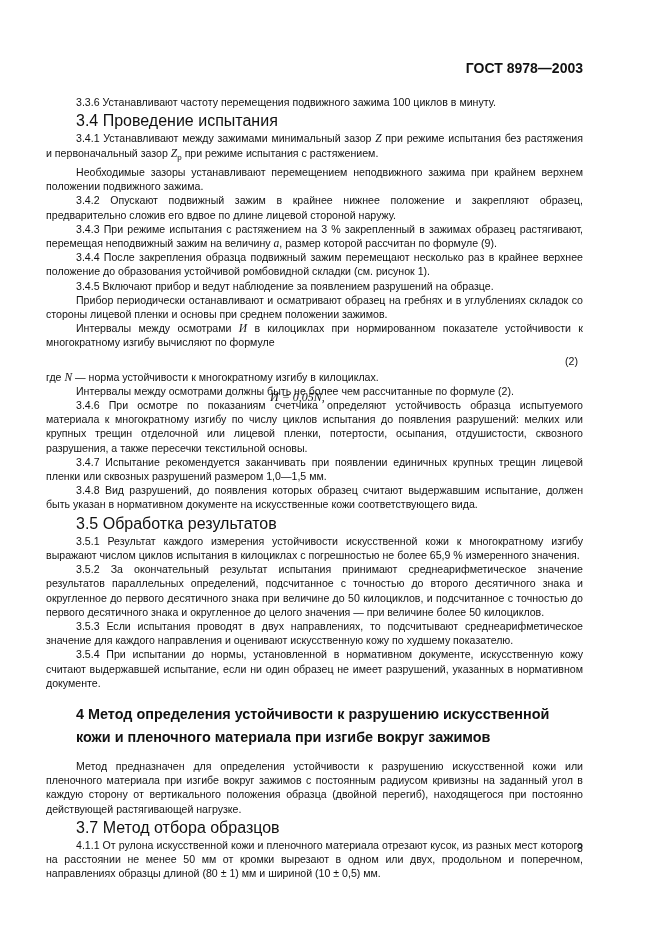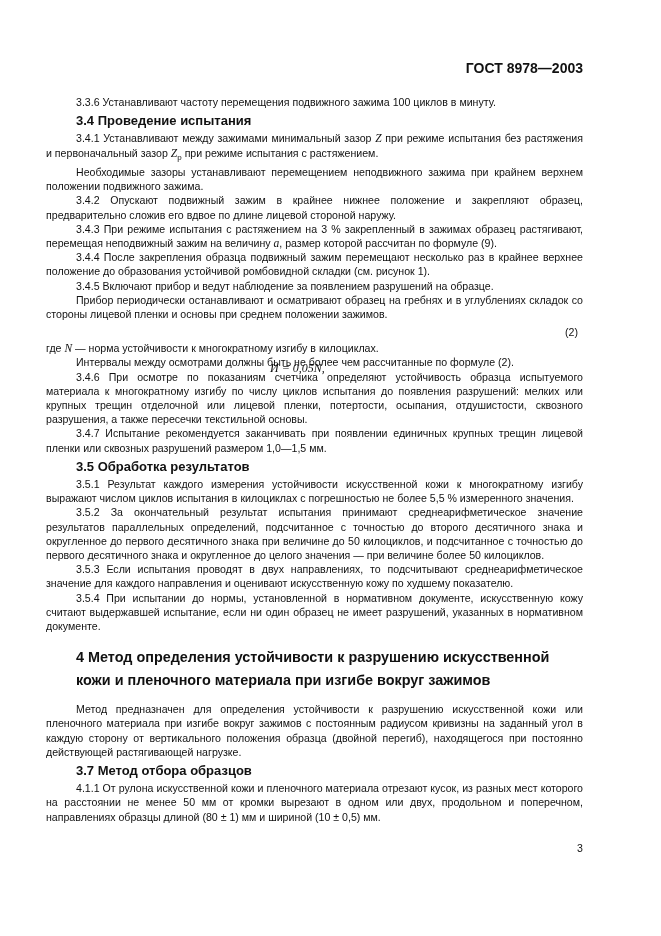--- a/index.html
+++ b/index.html
@@ -2,21 +2,21 @@
 <html><head>
 <meta charset="utf-8">
 <style>
   html, body { margin: 0; padding: 0; background: #ffffff; }
   body { width: 661px; height: 936px; position: relative; overflow: hidden; color: #111; }
   .page { position: absolute; left: 46px; top: 0; width: 537px; font-family: "Liberation Sans", sans-serif; font-size: 10.6px; line-height: 14.2px; }
   .hdr { position: absolute; top: 61px; right: 0; font-weight: bold; font-size: 14px; }
   .body { position: absolute; top: 95px; left: 0; width: 537px; }
   p { margin: 0; text-align: justify; }
   p.ind { text-indent: 30px; }
-  h3 { margin: 2px 0 3px 30px; font-size: 13px; font-weight: bold; }
+  h3 { margin: 2px 0 3px 30px; font-size: 16px; font-weight: normal; }
   h2 { margin: 13px 0 10px 30px; font-size: 14.4px; line-height: 23px; font-weight: bold; }
   .formula { position: relative; height: 17px; margin: 2px 0 1px 0; font-family: "Liberation Serif", serif; font-size: 12px; }
   .formula .eq { position: absolute; left: 224px; top: 1px; margin-top: 37px; }
   .formula .num { position: absolute; right: 5px; top: 2px; font-family: "Liberation Sans", sans-serif; font-size: 10.6px; }
   .var { font-family: "Liberation Serif", serif; font-style: italic; font-size: 11.5px; }
   .pnum { position: absolute; top: 841px; right: 0; font-size: 10.6px; }
   .gap { height: 3px; }
 </style>
 </head>
 <body>
@@ -29,33 +29,35 @@
     <div class="gap"></div>
     <h3>3.4  Проведение испытания</h3>
 
     <p class="ind"><span>3.4.1  Устанавливают между зажимами минимальный зазор </span><span class="var">Z</span><span> при режиме испытания без растяжения и первоначальный зазор </span><span class="var">Z</span><sub style="font-size:8px">р</sub><span> при режиме испытания с растяжением.</span></p>
     <p class="ind">Необходимые зазоры устанавливают перемещением неподвижного зажима при крайнем верхнем положении подвижного зажима.</p>
     <p class="ind">3.4.2  Опускают подвижный зажим в крайнее нижнее положение и закрепляют образец, предварительно сложив его вдвое по длине лицевой стороной наружу.</p>
     <p class="ind"><span>3.4.3  При режиме испытания с растяжением на 3 % закрепленный в зажимах образец растягивают, перемещая неподвижный зажим на величину </span><span class="var">a</span><span>, размер которой рассчитан по формуле (9).</span></p>
     <p class="ind">3.4.4  После закрепления образца подвижный зажим перемещают несколько раз в крайнее верхнее положение до образования устойчивой ромбовидной складки (см. рисунок 1).</p>
     <p class="ind">3.4.5  Включают прибор и ведут наблюдение за появлением разрушений на образце.</p>
     <p class="ind">Прибор периодически останавливают и осматривают образец на гребнях и в углублениях складок со стороны лицевой пленки и основы при среднем положении зажимов.</p>
+    <p class="ind"><span>Интервалы между осмотрами </span><span class="var">И</span><span> в килоциклах при нормированном показателе устойчивости к многократному изгибу вычисляют по формуле</span></p>
 
     <div class="formula">
       <span class="eq" style="font-style:italic">И = 0,05N,</span>
       <span class="num">(2)</span>
     </div>
 
     <p><span>где </span><span class="var">N</span><span> — норма устойчивости к многократному изгибу в килоциклах.</span></p>
     <p class="ind">Интервалы между осмотрами должны быть не более чем рассчитанные по формуле (2).</p>
     <p class="ind">3.4.6  При осмотре по показаниям счетчика определяют устойчивость образца испытуемого материала к многократному изгибу по числу циклов испытания до появления разрушений: мелких или крупных трещин отделочной или лицевой пленки, потертости, осыпания, отдушистости, сквозного разрушения, а также пересечки текстильной основы.</p>
     <p class="ind">3.4.7  Испытание рекомендуется заканчивать при появлении единичных крупных трещин лицевой пленки или сквозных разрушений размером 1,0—1,5 мм.</p>
+    <p class="ind">3.4.8  Вид разрушений, до появления которых образец считают выдержавшим испытание, должен быть указан в нормативном документе на искусственные кожи соответствующего вида.</p>
     <div class="gap"></div>
     <h3>3.5  Обработка результатов</h3>
-    <p class="ind">3.5.1  Результат каждого измерения устойчивости искусственной кожи к многократному изгибу выражают числом циклов испытания в килоциклах с погрешностью не более 5,5 % измеренного значения.</p>
+    <p class="ind">3.5.1  Результат каждого измерения устойчивости искусственной кожи к многократному изгибу выражают числом циклов испытания в килоциклах с погрешностью не более 65,9 % измеренного значения.</p>
     <p class="ind">3.5.2  За окончательный результат испытания принимают среднеарифметическое значение результатов параллельных определений, подсчитанное с точностью до второго десятичного знака и округленное до первого десятичного знака при величине до 50 килоциклов, и подсчитанное с точностью до первого десятичного знака и округленное до целого значения — при величине более 50 килоциклов.</p>
     <p class="ind">3.5.3  Если испытания проводят в двух направлениях, то подсчитывают среднеарифметическое значение для каждого направления и оценивают искусственную кожу по худшему показателю.</p>
     <p class="ind">3.5.4  При испытании до нормы, установленной в нормативном документе, искусственную кожу считают выдержавшей испытание, если ни один образец не имеет разрушений, указанных в нормативном документе.</p>
 
     <h2>4  Метод определения устойчивости к разрушению искусственной кожи и пленочного материала при изгибе вокруг зажимов</h2>
     <p class="ind">Метод предназначен для определения устойчивости к разрушению искусственной кожи или пленочного материала при изгибе вокруг зажимов с постоянным радиусом кривизны на заданный угол в каждую сторону от вертикального положения образца (двойной перегиб), находящегося при постоянно действующей растягивающей нагрузке.</p>
     <div class="gap"></div>
     <h3>3.7  Метод отбора образцов</h3>
     <p class="ind">4.1.1  От рулона искусственной кожи и пленочного материала отрезают кусок, из разных мест которого на расстоянии не менее 50 мм от кромки вырезают в одном или двух, продольном и поперечном, направлениях образцы длиной (80 ± 1) мм и шириной (10 ± 0,5) мм.</p>
   </div>

